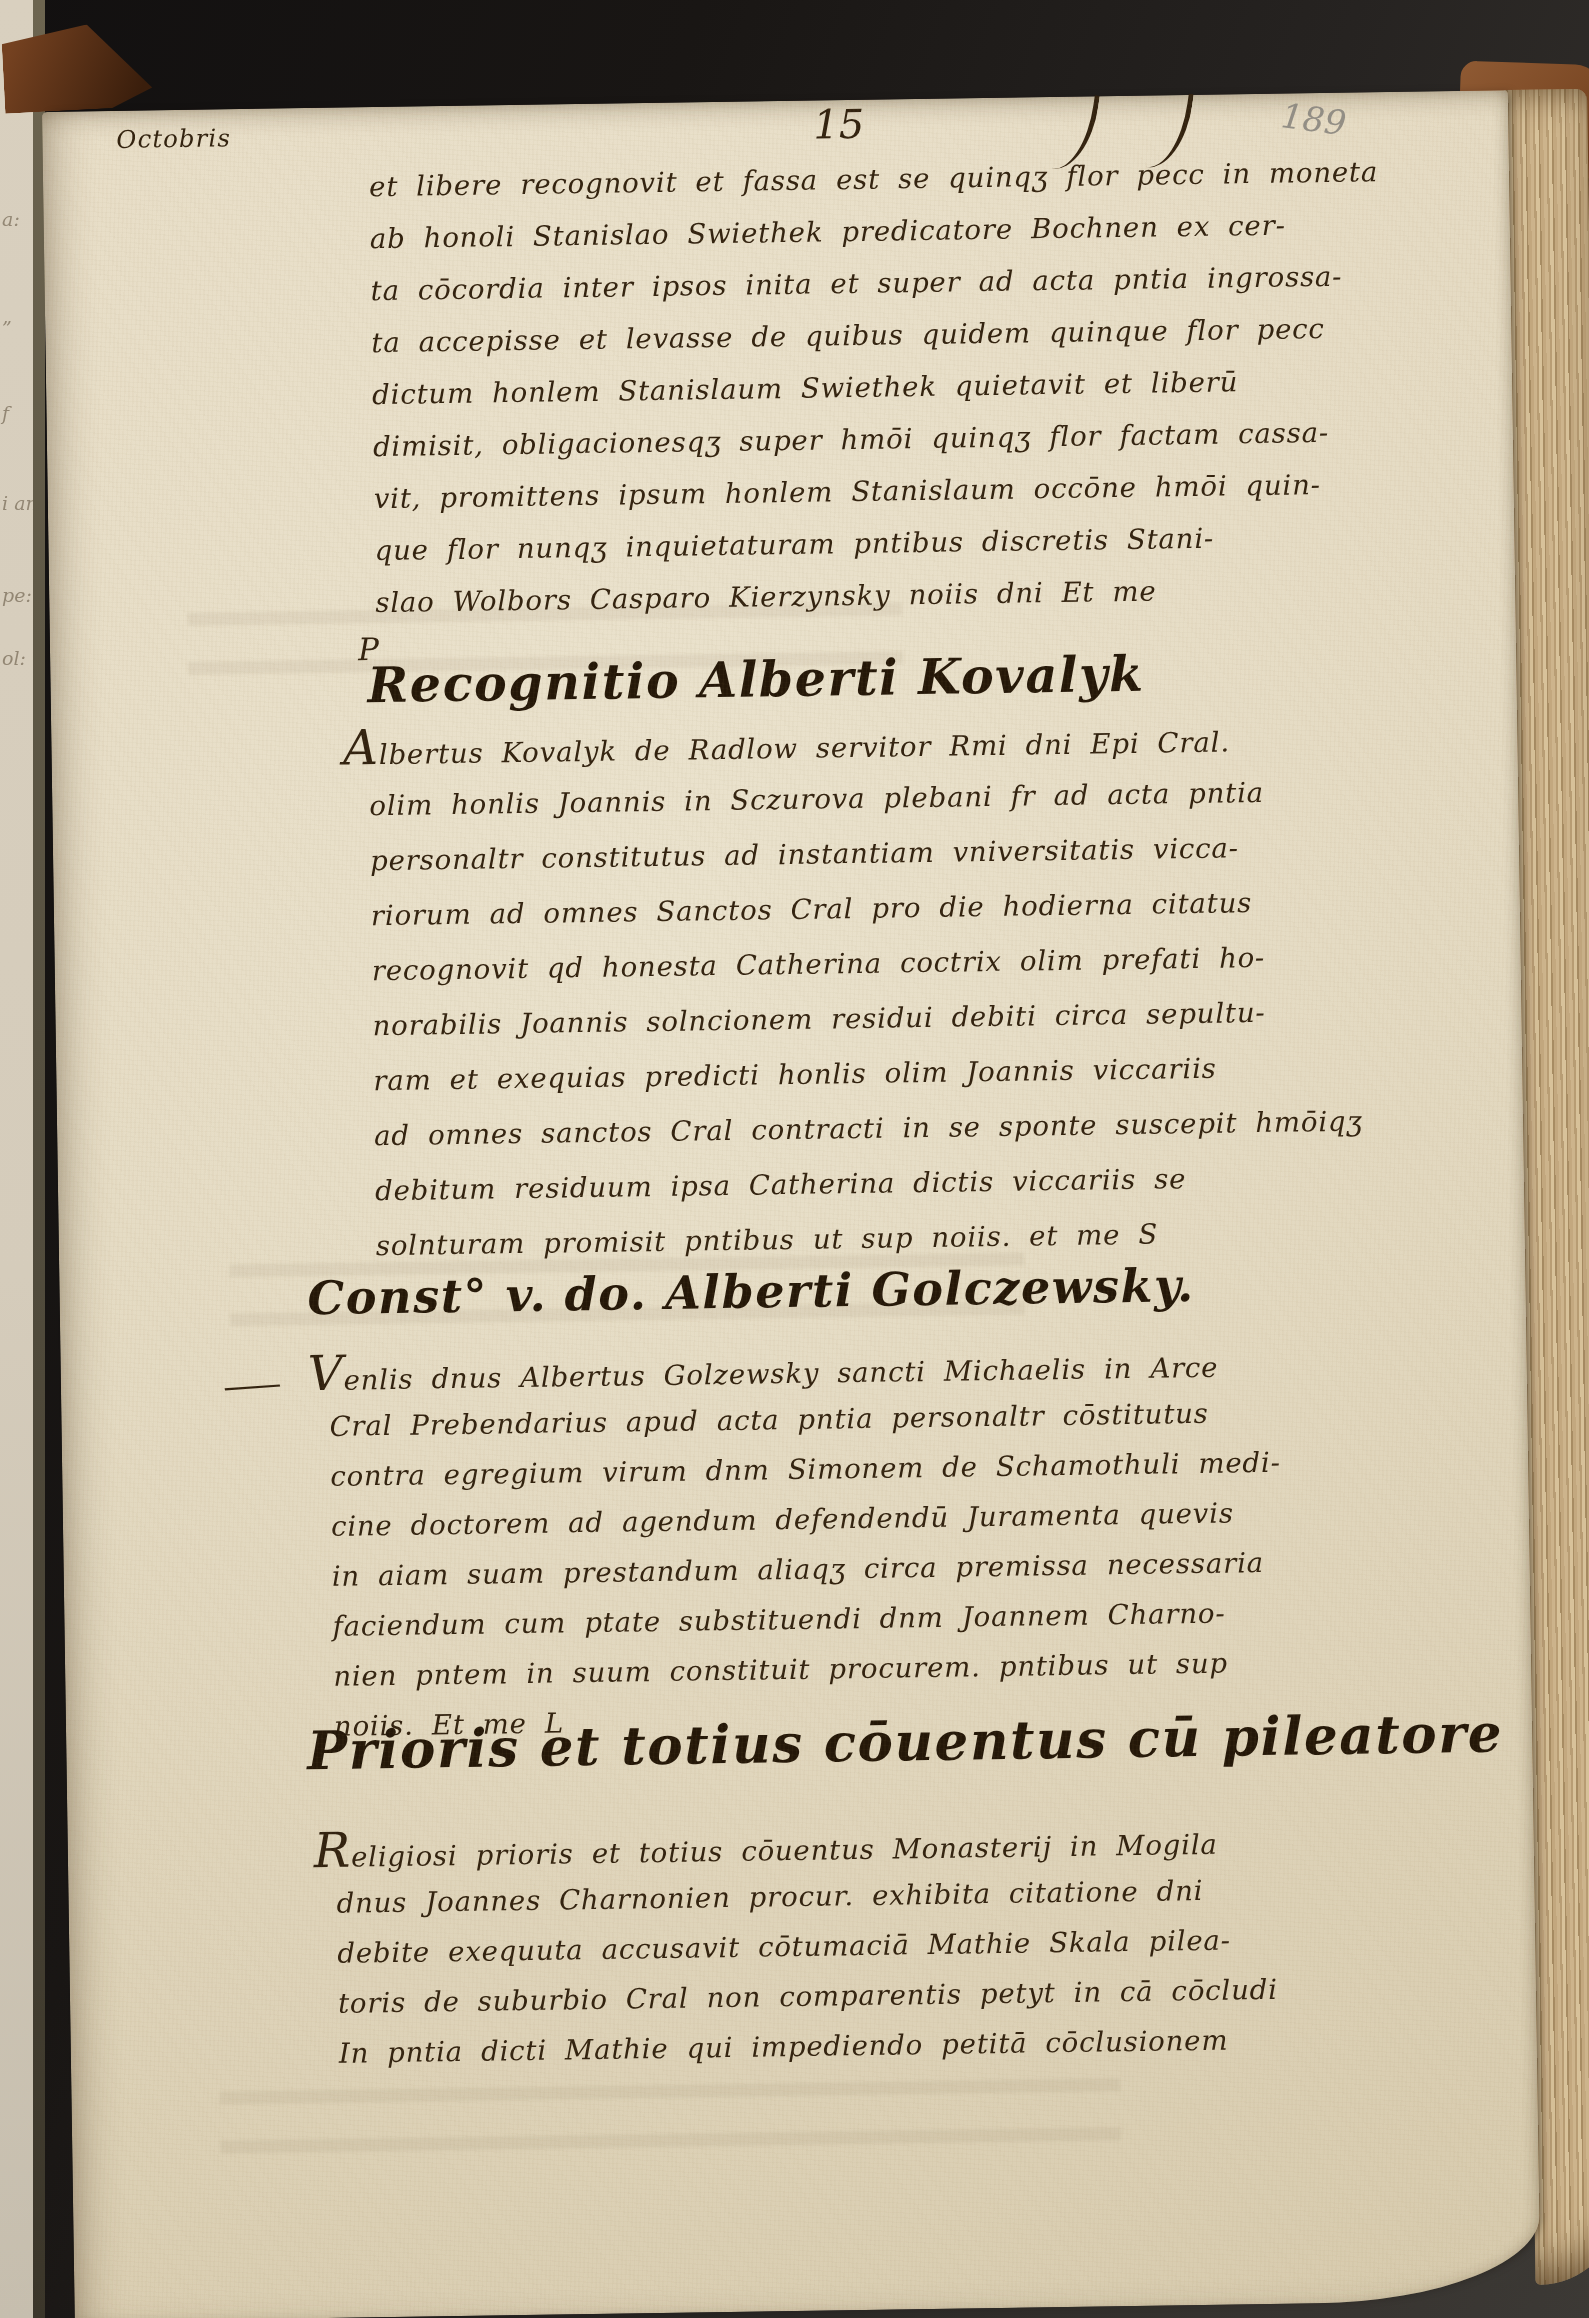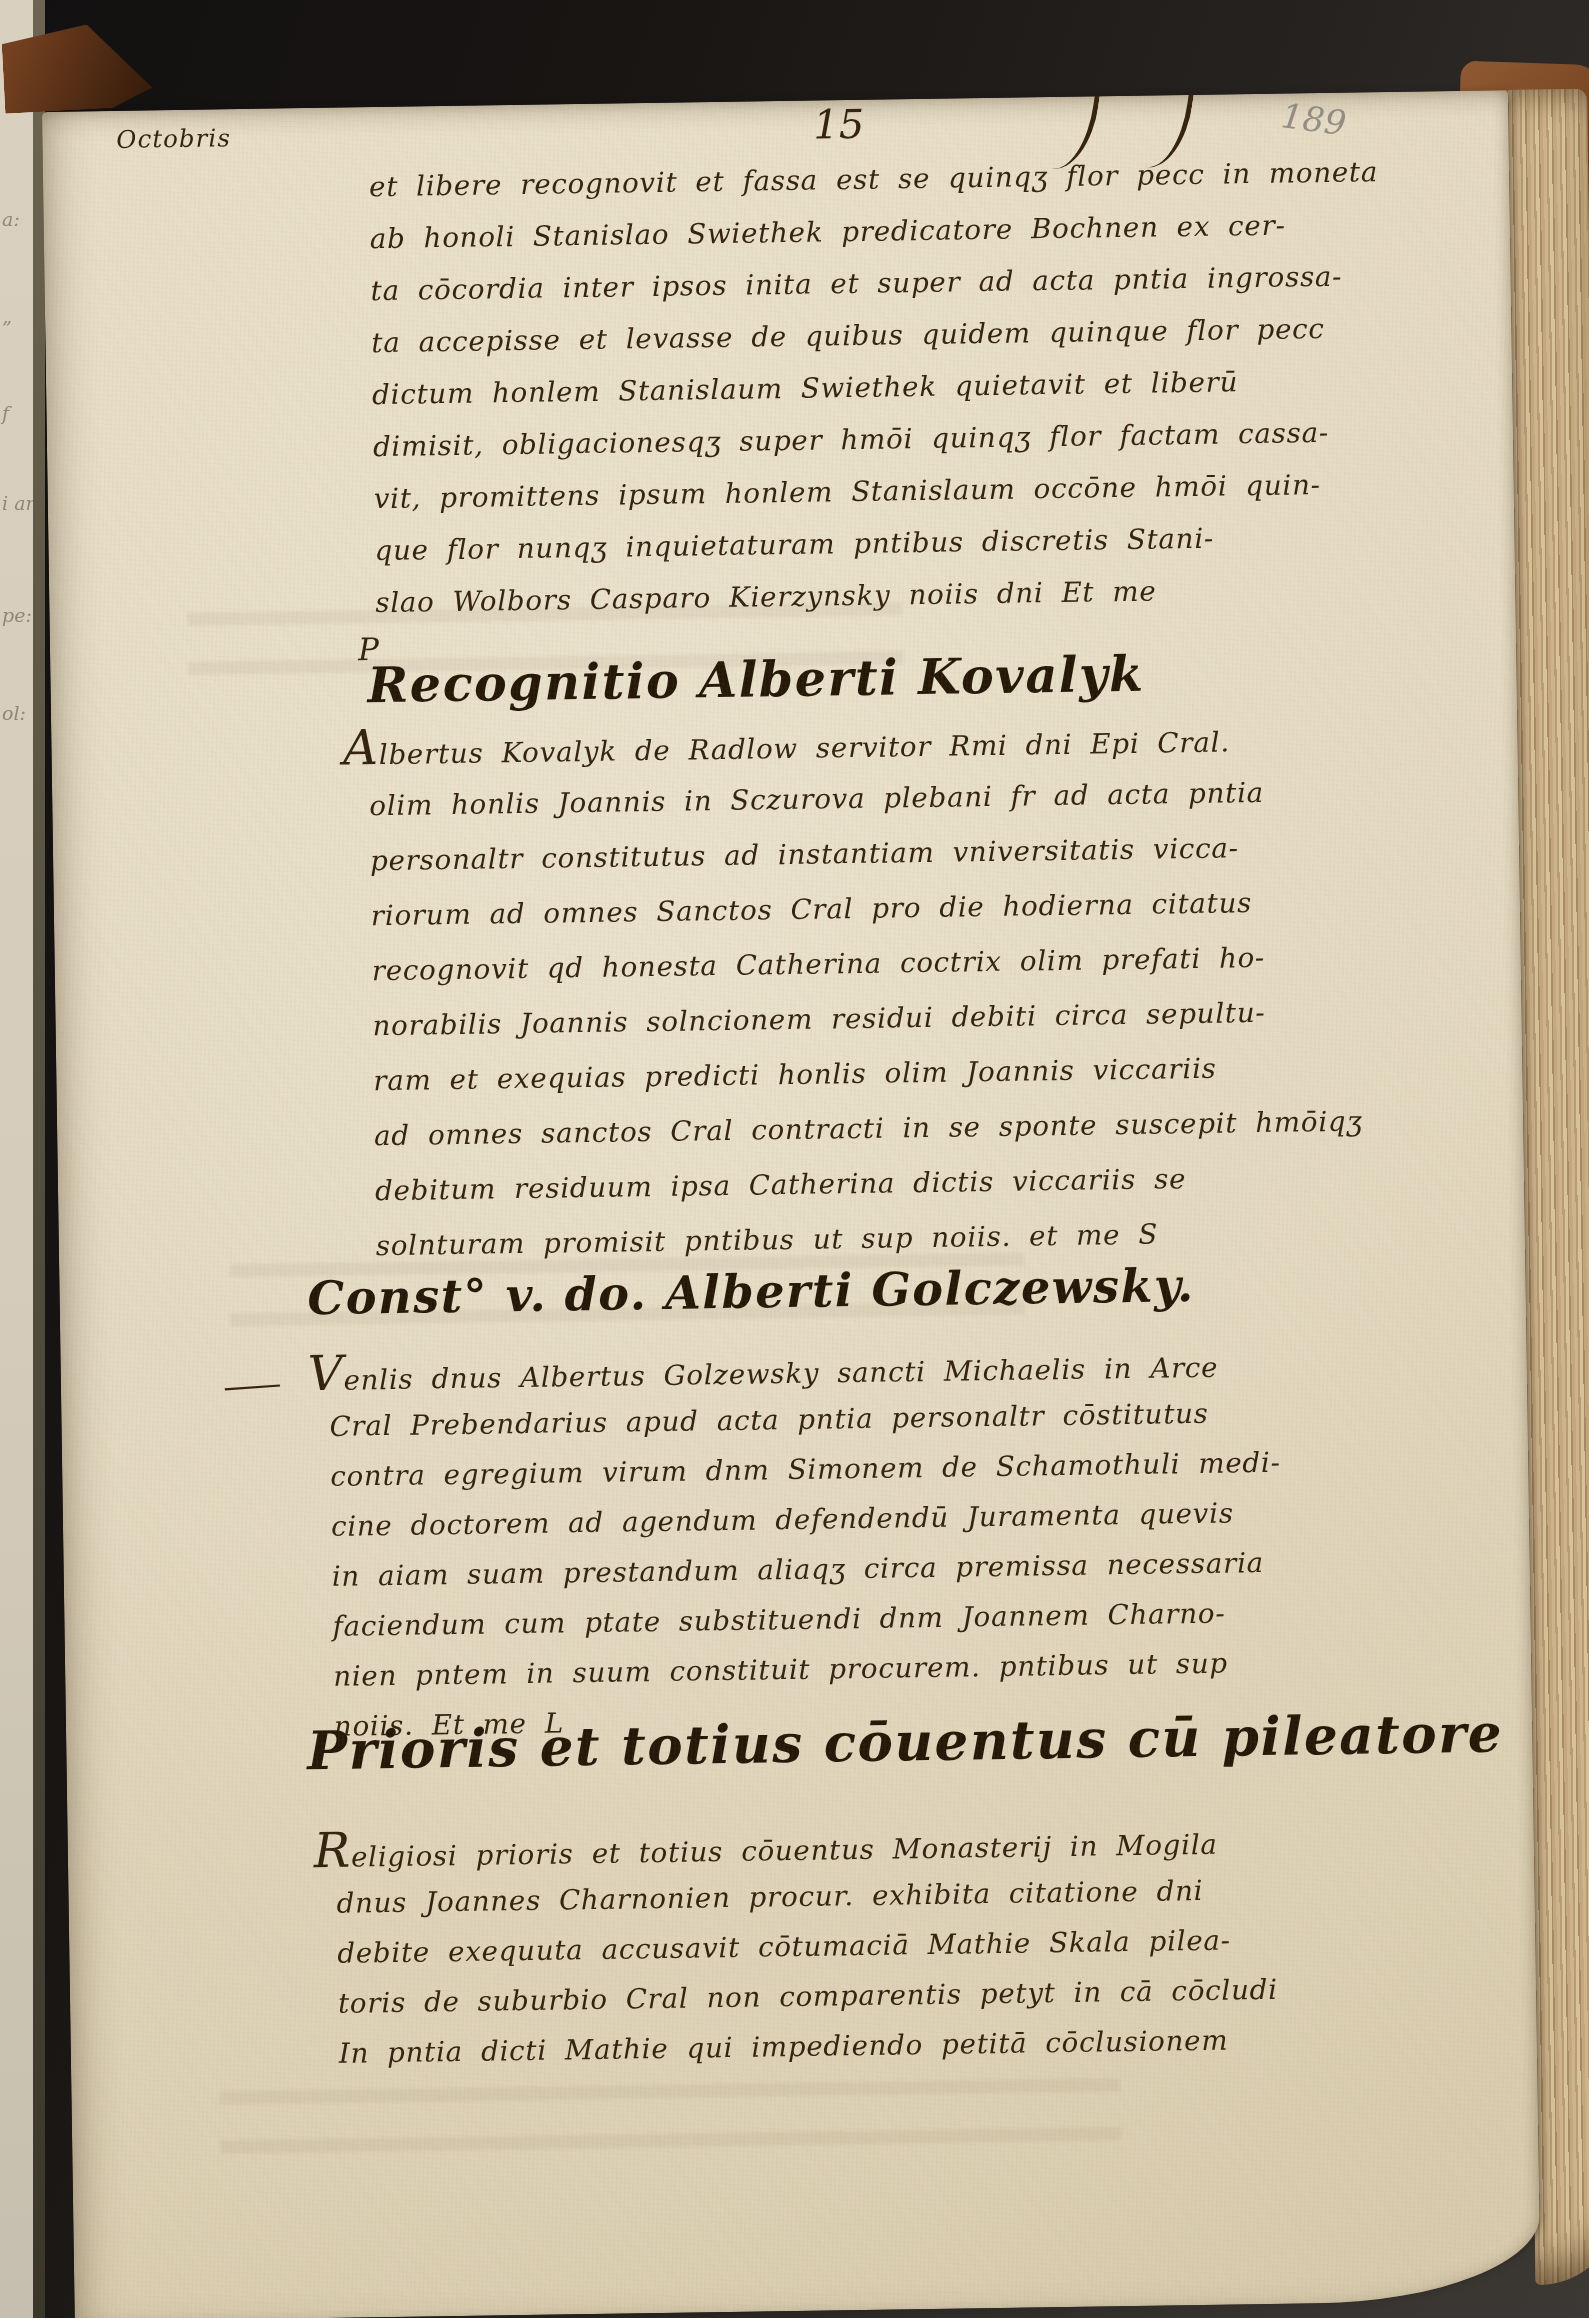--- a/index.html
+++ b/index.html
@@ -63,22 +63,22 @@
 </head>
 <body>
 
 <div class="shot">
 
   <div class="sliver">
     <div class="frag" style="top:208px">a:</div>
     <div class="frag" style="top:317px">”</div>
     <div class="frag" style="top:402px">f</div>
     <div class="frag" style="top:492px">i am</div>
-    <div class="frag" style="top:604px">pe:</div>
-    <div class="frag" style="top:702px">ol:</div>
+    <div class="frag" style="top:584px">pe:</div>
+    <div class="frag" style="top:647px">ol:</div>
   </div>
   <div class="gutterline"></div>
 
   <div class="cover-tr"></div>
   <div class="cover-right"></div>
   <div class="cover-bump"></div>
   <div class="foredge"></div>
   <div class="cover-tl"></div>
 
   <div class="page">

